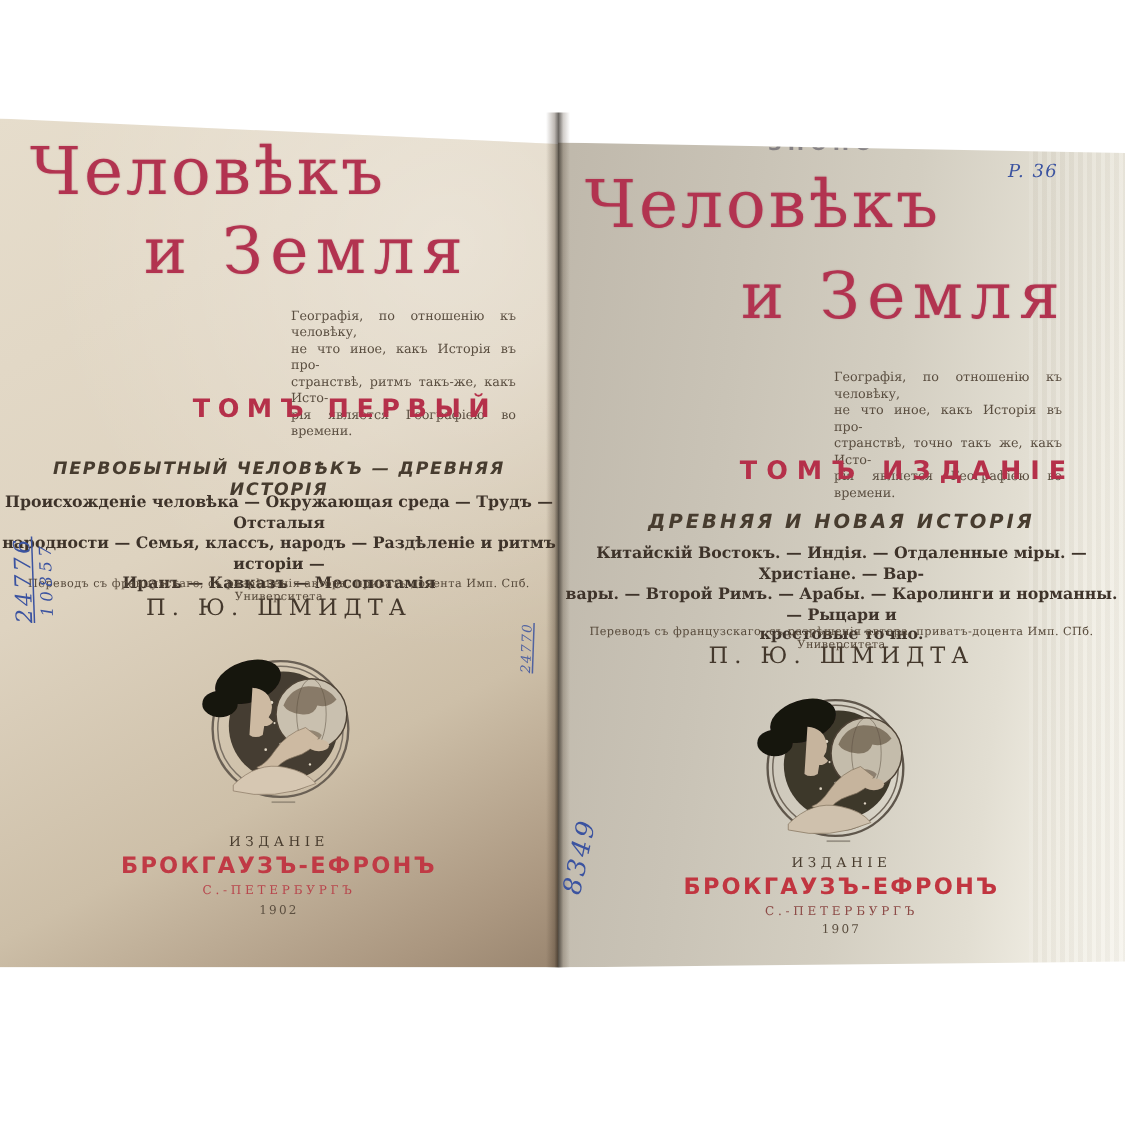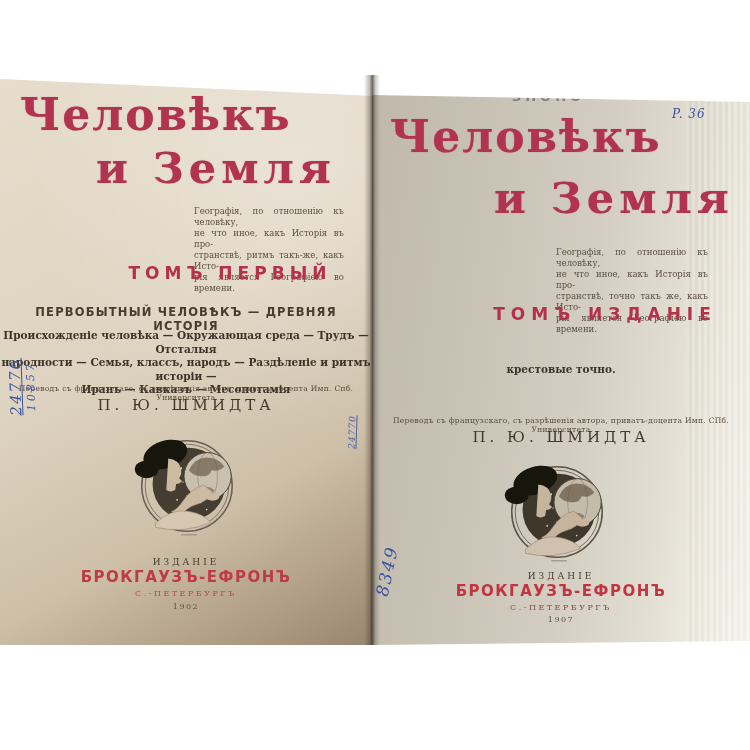--- a/index.html
+++ b/index.html
@@ -27,25 +27,25 @@
       linear-gradient(97deg,#bfb8ab 0%,#c9c3b6 30%,#d3cec1 55%,#e2ded2 76%,#efece2 88%,#f7f5ee 100%);
   }
   .edge-stripes{position:absolute;right:0;top:0;width:64px;height:100%;
     background:repeating-linear-gradient(90deg, rgba(255,255,255,.22) 0 3px, rgba(120,110,95,.10) 3px 6px);
     opacity:.5;pointer-events:none;}
   .gutter{position:absolute;left:364px;top:0;width:16px;height:100%;z-index:6;
     background:linear-gradient(90deg, rgba(70,55,40,0) 0%, rgba(70,55,40,.35) 35%, rgba(30,24,17,.65) 52%, rgba(70,55,40,.25) 72%, rgba(70,55,40,0) 100%);}
   .abs{position:absolute;}
   .ctr{left:0;width:100%;text-align:center;}
   .sans{font-family:"DejaVu Sans", sans-serif;}
-  .title{font-weight:bold;letter-spacing:2px;line-height:1;
+  .title{font-weight:normal;letter-spacing:2px;line-height:1;
     text-shadow:0 0 1px rgba(150,30,60,.45);}
   .epigraph{font-size:8.5px;line-height:11px;color:#5a4e40;text-align:justify;}
   .volume{font-weight:bold;font-size:17px;letter-spacing:5px;margin-left:44px;}
-  .series{font-weight:bold;color:#473c2f;}
+  .series{font-weight:bold;color:#473c2f;font-style:italic;}
   .contents-block{font-weight:bold;font-size:10.5px;line-height:13.5px;color:#3e332a;}
   .translator{font-size:7.5px;color:#574a3b;letter-spacing:.3px;}
   .tname{font-size:15px;letter-spacing:4px;color:#44382c;}
   .imprint{font-size:9px;letter-spacing:3px;color:#483c2e;}
   .publisher{font-weight:bold;font-size:15px;letter-spacing:1.5px;}
   .city{font-size:8px;letter-spacing:2.5px;text-align:center;}
   .year{font-size:8px;letter-spacing:1.5px;color:#5c4f40;}
   .pen{color:#3b53a0;font-style:italic;}
   .margin-notes{left:-44px;top:296px;width:132px;transform:rotate(-92deg);z-index:8;text-align:center;}
   .margin-note-large{font-size:15px;letter-spacing:2px;text-decoration:underline;}
@@ -151,22 +151,25 @@
 
     <div class="abs epigraph" style="left:184px;top:172px;width:152px;">
       <div>Географія, по отношенію къ человѣку,</div>
       <div>не что иное, какъ Исторія въ про-</div>
       <div>странствѣ, точно такъ же, какъ Исто-</div>
       <div>рія является Географіею во времени.</div>
     </div>
 
     <div class="abs ctr volume sans" style="top:229px;color:#b5304a;letter-spacing:6px;">ТОМЪ ИЗДАНІЕ</div>
 
+    <div class="abs ctr series sans" style="top:266px;font-size:13px;letter-spacing:2px;">ДРЕВНЯЯ И НОВАЯ ИСТОРІЯ</div>
 
     <div class="abs ctr contents-block" style="top:288px;">
+      <div>Китайскій Востокъ. — Индія. — Отдаленные міры. — Христіане. — Вар-</div>
+      <div>вары. — Второй Римъ. — Арабы. — Каролинги и норманны. — Рыцари и</div>
       <div>крестовые точно.</div>
     </div>
 
     <div class="abs ctr translator" style="top:341px;">Переводъ съ французскаго, съ разрѣшенія автора, приватъ-доцента Имп. СПб. Университета</div>
     <div class="abs ctr tname" style="top:353px;">П. Ю. ШМИДТА</div>
 
     <div class="abs vwrap" style="left:124px;top:378px;">
       <svg class="vignette" viewBox="0 0 120 120">
         <defs>
             <filter id="vb2">

